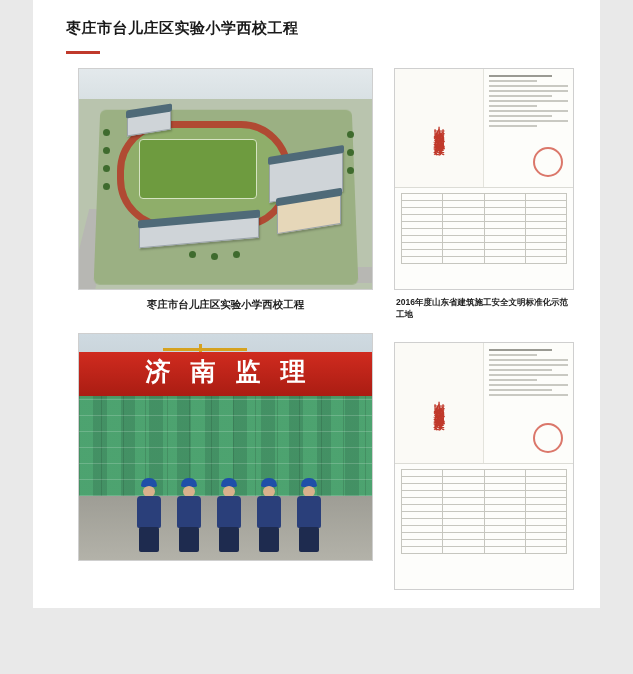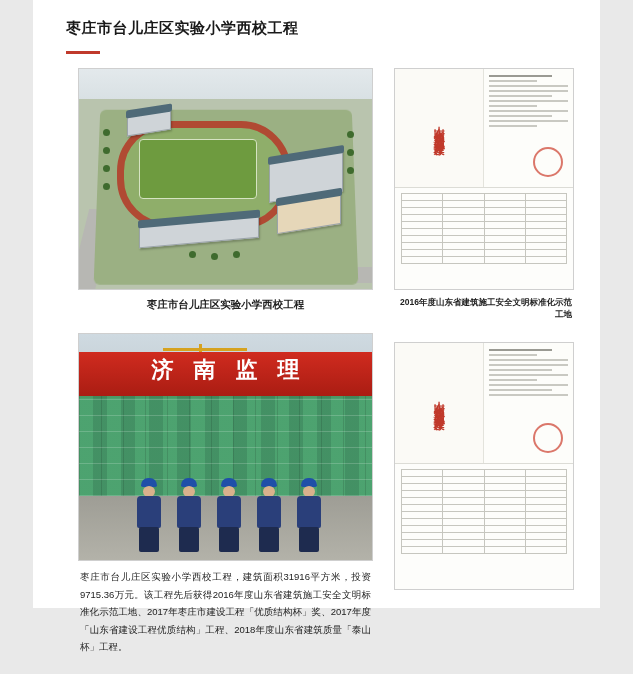--- a/index.html
+++ b/index.html
@@ -132,21 +132,21 @@
   }
   .caption {
     text-align: center;
     font-size: 10.5px;
     color: #222;
     font-weight: bold;
     padding: 7px 0 0 0;
     line-height: 1.5;
   }
   .caption-sm {
-    text-align: right;
+    text-align: left;
     font-size: 8.5px;
     color: #222;
     padding: 6px 2px 0 2px;
     line-height: 1.45;
     font-weight: bold;
   }
 
   
   .photo {
     position: relative;
@@ -161,21 +161,21 @@
   .banner {
     position: absolute;
     left: 0; top: 18px; right: 0; height: 46px;
     background: linear-gradient(#d02b1f, #a81c12);
   }
   .banner-text {
     position: absolute;
     left: 0; right: 0; top: 21px;
     text-align: center;
     color: #fff;
-    font-size: 22px;
+    font-size: 25px;
     font-weight: bold;
     letter-spacing: 20px;
     text-indent: 20px;
     font-family: "DejaVu Sans", sans-serif;
   }
   .scaffold {
     position: absolute;
     left: 0; top: 62px; right: 0; height: 100px;
     background: repeating-linear-gradient(90deg, #46a06a 0 14px, #3c8d5e 14px 28px);
     opacity: .95;
@@ -485,21 +485,20 @@
               <div class="body"></div>
               <div class="legs"></div>
             </div>
             <div class="person" style="left:215px;">
               <div class="helmet"></div>
               <div class="head"></div>
               <div class="body"></div>
               <div class="legs"></div>
             </div>
           </div>
-          <div class="caption-body">枣庄市台儿庄区实验小学西校工程，建筑面积31916平方米，投资9715.36万元。该工程先后获得2016年度山东省建筑施工安全文明标准化示范工地、2017年枣庄市建设工程「优质结构杯」奖、2017年度「山东省建设工程优质结构」工程、2018年度山东省建筑质量「泰山杯」工程。</div>
         </div>
 
         <div class="col-right col-right-2">
           <div class="cert cert2">
             <div class="cert-top">
               <div class="cert-left">
                 <div class="vtitle">山东省住房和城乡建设厅</div>
               </div>
               <div class="cert-right">
                 <div class="line dark mid"></div>

